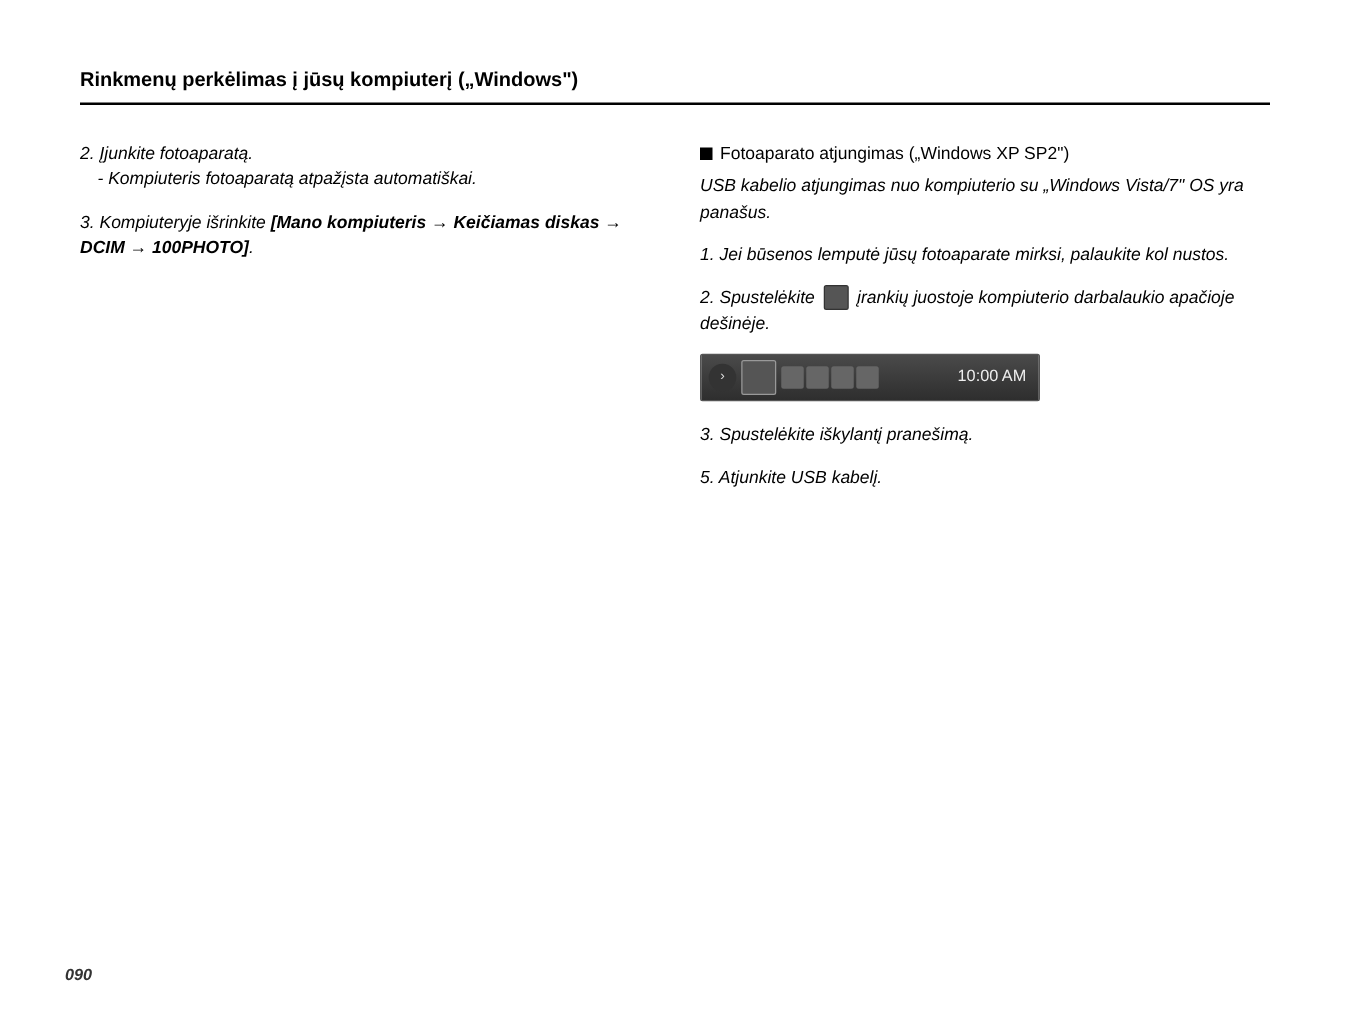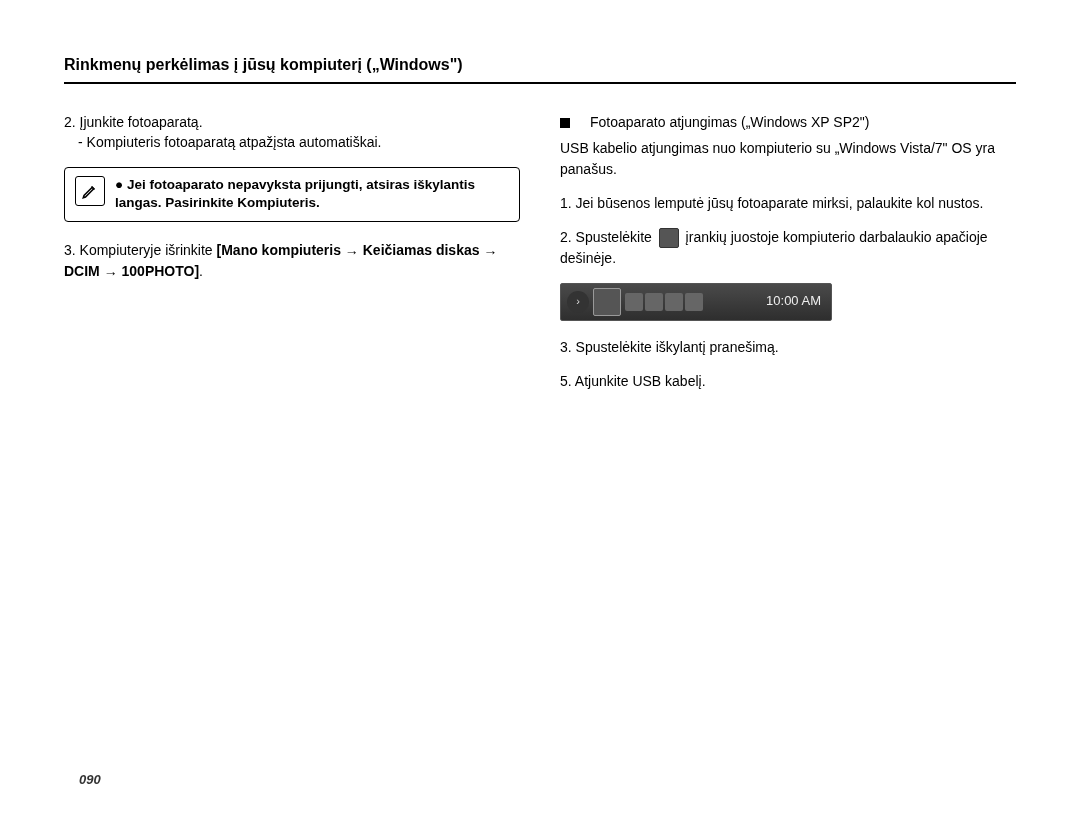--- a/index.html
+++ b/index.html
@@ -29,20 +29,21 @@
     display: flex;
     gap: 40px;
   }
   .col {
     flex: 1;
     font-size: 14px;
     line-height: 1.45;
   }
   .step {
     margin-bottom: 14px;
+    font-style: italic;
   }
   .sub {
     margin-left: 14px;
     margin-top: 16px;
   }
   .note-box {
     border: 1px solid #000;
     border-radius: 4px;
     display: flex;
     align-items: flex-start;
@@ -69,21 +70,21 @@
     font-size: 13.5px;
     line-height: 1.4;
   }
   .bold {
     font-weight: bold;
   }
   .section-head {
     margin-bottom: 6px;
     display: flex;
     align-items: center;
-    gap: 20px;
+    gap: 6px;
   }
   .sq {
     display: inline-block;
     width: 10px;
     height: 10px;
     background: #000;
     margin-top: 2px;
     flex-shrink: 0;
   }
   .taskbar {
@@ -140,21 +141,21 @@
     height: 18px;
     background: #555;
     border: 1px solid #333;
     vertical-align: middle;
     margin: 0 3px;
     border-radius: 2px;
   }
   .page-num {
     position: absolute;
     bottom: 28px;
-    left: 79px;
+    left: 52px;
     font-size: 13px;
     font-style: italic;
     font-weight: bold;
     color: #333;
   }
 </style>
 </head>
 <body>
 
 <div class="page">
@@ -163,32 +164,20 @@
 
   <div class="columns">
 
     <div class="col">
 
       <div class="step">
         <span>2. Įjunkite fotoaparatą.</span><br>
         <span class="sub">- Kompiuteris fotoaparatą atpažįsta automatiškai.</span>
       </div>
 
-      <div class="note-box">
-        <div class="note-icon">
-          <svg viewBox="0 0 24 24" fill="none" stroke="#000" stroke-width="2">
-            <path d="M3 21l3-1 11-11-2-2L4 18l-1 3z"></path>
-            <path d="M14 6l4 4"></path>
-          </svg>
-        </div>
-        <div class="note-text">
-          <span>●</span>
-          <span>Jei fotoaparato nepavyksta prijungti, atsiras iškylantis langas. Pasirinkite </span><span class="bold">Kompiuteris</span><span>.</span>
-        </div>
-      </div>
 
       <div class="step">
         <span>3. Kompiuteryje išrinkite </span><span class="bold">[Mano kompiuteris → Keičiamas diskas → DCIM → 100PHOTO]</span><span>.</span>
       </div>
 
 
     </div>
 
     <div class="col">
 

